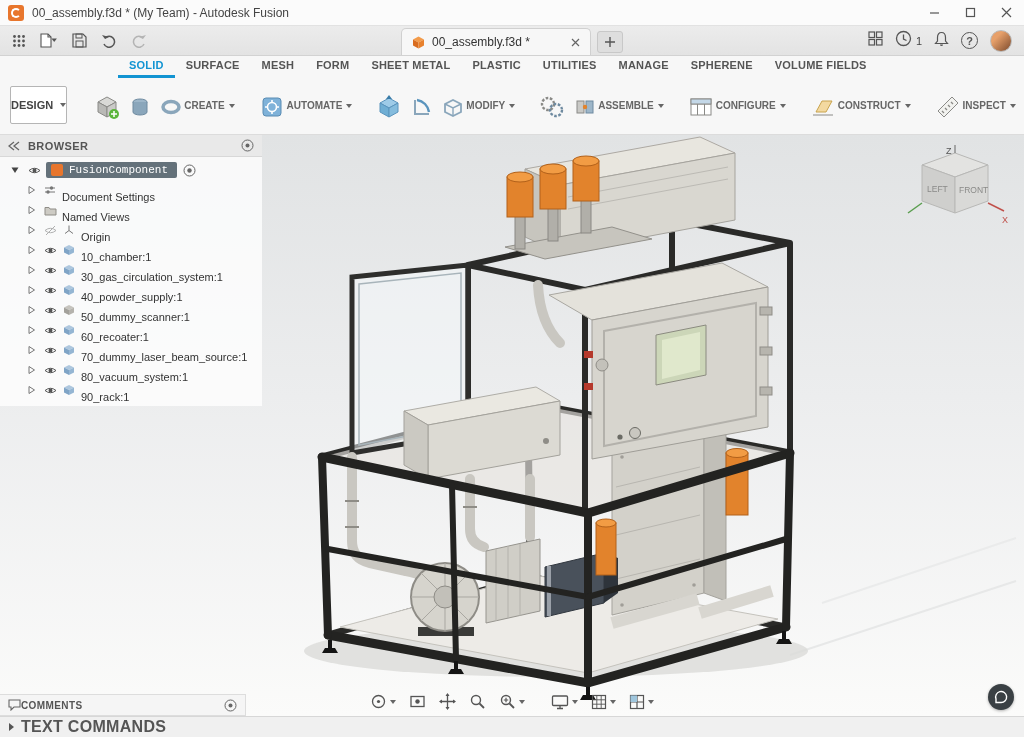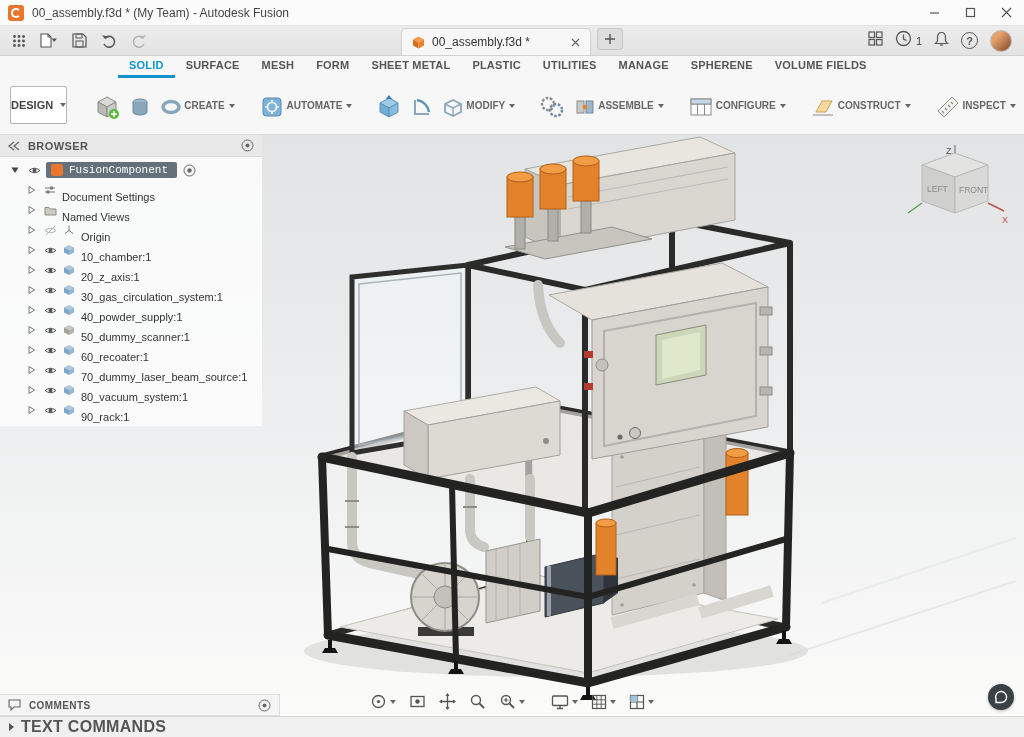--- a/index.html
+++ b/index.html
@@ -17,21 +17,21 @@
   .titlebar .appicon::after{ content:""; position:absolute; inset:3px; border:2px solid #fff;
     border-right-color:transparent; border-radius:50%; }
   .win-controls { margin-left:auto; display:flex; height:100%; }
   .win-btn { width:36px; height:100%; display:flex; align-items:center; justify-content:center; color:#555; }
   
   .appbar { height:30px; background:linear-gradient(#ececec,#e3e3e3); border-bottom:1px solid #d2d2d2;
     display:flex; align-items:center; position:relative; }
   .appbar .left-tools { display:flex; align-items:center; gap:4px; padding-left:6px; }
   .tool-ic { width:26px; height:24px; display:flex; align-items:center; justify-content:center; border-radius:3px; }
   .tool-ic.disabled { opacity:.35; }
-  .doc-tab-wrap { position:absolute; left:50%; transform:translateX(-50%); bottom:0; display:flex; align-items:flex-start; }
+  .doc-tab-wrap { position:absolute; left:50%; transform:translateX(-50%); bottom:0; display:flex; align-items:flex-end; }
   .doc-tab { height:27px; background:#f7f7f7; border:1px solid #d0d0d0; border-bottom:none;
     border-radius:5px 5px 0 0; display:flex; align-items:center; gap:7px; padding:0 10px; font-size:12px; color:#333; min-width:190px; }
   .doc-tab .grow { flex:1; }
   .newtab-btn { width:26px; height:22px; margin:0 0 2px 6px; display:flex; align-items:center; justify-content:center;
     background:#dedede; border:1px solid #c8c8c8; border-radius:3px; }
   .appbar .right-tools { margin-left:auto; display:flex; align-items:center; gap:12px; padding-right:12px; }
   .jobnum { font-size:11px; color:#444; margin-left:-8px; }
   .help-circ { width:17px; height:17px; border:1.4px solid #555; border-radius:50%;
     display:flex; align-items:center; justify-content:center; font-size:11px; color:#555; font-weight:bold; }
   .avatar { width:22px; height:22px; border-radius:50%; background:linear-gradient(135deg,#e7a06a 30%,#7c4a2d 100%);
@@ -64,23 +64,23 @@
   .browser-head .spacer { flex:1; }
   .btree { background:rgba(255,255,255,.78); padding:3px 0 6px; }
   .brow { height:20px; display:flex; align-items:center; gap:5px; padding-left:24px; color:#333; }
   .brow.root { padding-left:8px; }
   .rootchip { background:#64717a; color:#fff; display:flex; align-items:center; gap:6px;
     padding:2px 9px 2px 5px; border-radius:2px;font-family:Liberation Mono, monospace; }
   .cubelogo { width:12px; height:12px; background:#e8762d; border-radius:2px; display:inline-block; }
   .ico { display:flex; align-items:center; justify-content:center; width:14px; }
   .blabel { white-space:nowrap;margin-top:13px; }
   
-  .comments-bar { position:absolute; left:0; bottom:0; width:280px; height:22px;
+  .comments-bar { position:absolute; left:0; bottom:0; width:246px; height:22px;
     background:rgba(245,245,245,.97); border:1px solid #ddd; border-left:none;
-    display:flex; align-items:center; gap:8px; padding:0 8px; font-size:10px; font-weight:bold; letter-spacing:.4px; color:#555; }
+    display:flex; align-items:center; padding:0 8px; font-size:10px; font-weight:bold; letter-spacing:.4px; color:#555; }
   .comments-bar .spacer { flex:1; }
   .navbar { position:absolute; left:50%; bottom:3px; transform:translateX(-50%);
     display:flex; align-items:center; gap:3px; }
   .nav-btn { display:flex; align-items:center; gap:3px; padding:3px 5px; border-radius:3px; }
   .nav-gap { width:10px; }
   .assistant { position:absolute; right:10px; bottom:6px; width:26px; height:26px; border-radius:50%;
     background:#3a4044; display:flex; align-items:center; justify-content:center; box-shadow:0 1px 3px rgba(0,0,0,.3); }
   
   .textcmd { position:absolute; left:0; right:0; bottom:0; height:21px; background:#f0f0f0;
     border-top:1px solid #d7d7d7; display:flex; align-items:center; gap:7px; padding:0 9px;
@@ -695,41 +695,20 @@
               <circle cx="6.5" cy="5.5" r="1.9" fill="#555"></circle>
             </svg>
           </span>
         <span class="ico">
             <svg width="12" height="12">
               <path d="M6,1 L11,3.5 L6,6 L1,3.5 Z" fill="#aec7de"></path>
               <path d="M1,3.5 L6,6 L6,11 L1,8.5 Z" fill="#7fa4c6"></path>
               <path d="M11,3.5 L6,6 L6,11 L11,8.5 Z" fill="#95b6d3"></path>
             </svg>
           </span>
-        <span class="blabel">20_z_axis:1</span>
-      </div>
-      <div class="brow">
-        <span class="ico">
-            <svg width="9" height="10">
-              <path d="M2,1.5 L7.5,5 L2,8.5 Z" fill="none" stroke="#777"></path>
-            </svg>
-          </span>
-        <span class="ico">
-            <svg width="13" height="11">
-              <path d="M1,5.5 Q6.5,1 12,5.5 Q6.5,10 1,5.5 Z" fill="none" stroke="#555"></path>
-              <circle cx="6.5" cy="5.5" r="1.9" fill="#555"></circle>
-            </svg>
-          </span>
-        <span class="ico">
-            <svg width="12" height="12">
-              <path d="M6,1 L11,3.5 L6,6 L1,3.5 Z" fill="#aec7de"></path>
-              <path d="M1,3.5 L6,6 L6,11 L1,8.5 Z" fill="#7fa4c6"></path>
-              <path d="M11,3.5 L6,6 L6,11 L11,8.5 Z" fill="#95b6d3"></path>
-            </svg>
-          </span>
         <span class="blabel">30_gas_circulation_system:1</span>
       </div>
       <div class="brow">
         <span class="ico">
             <svg width="9" height="10">
               <path d="M2,1.5 L7.5,5 L2,8.5 Z" fill="none" stroke="#777"></path>
             </svg>
           </span>
         <span class="ico">
             <svg width="13" height="11">

